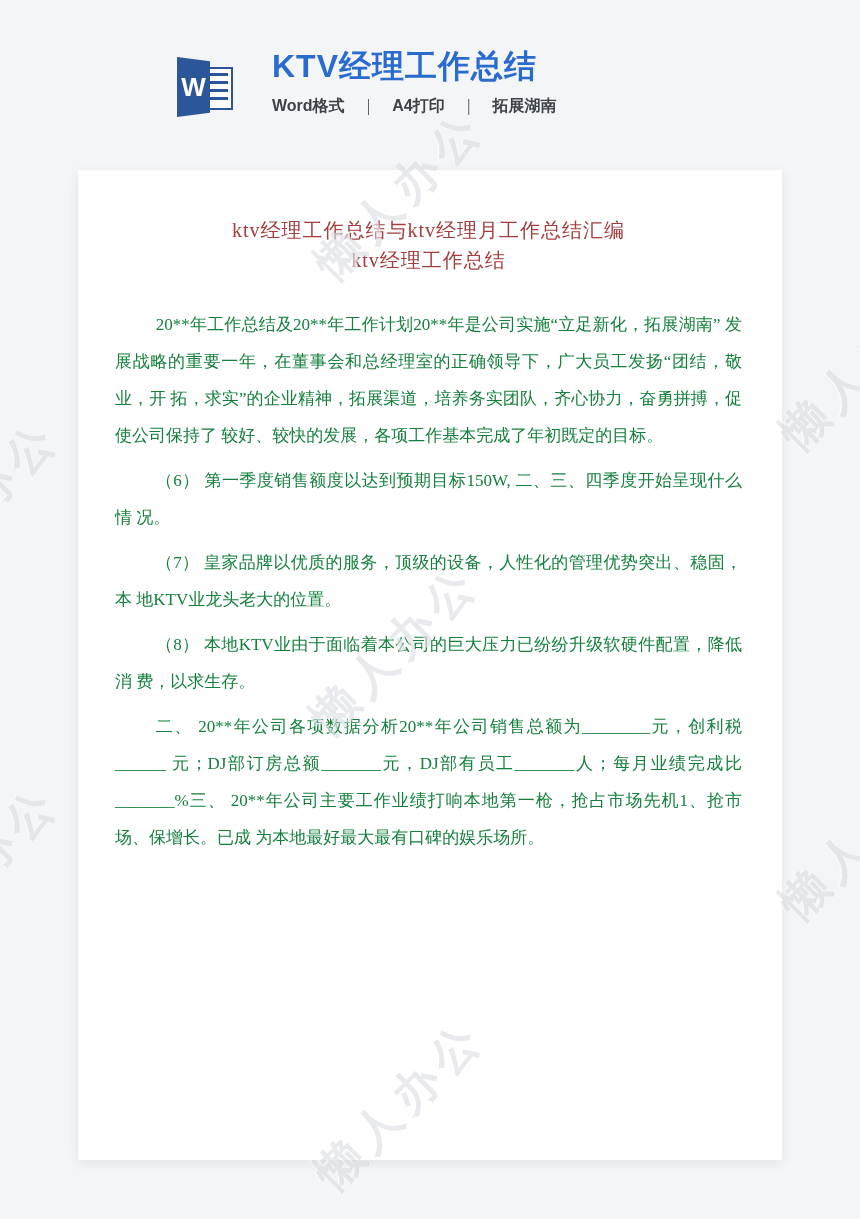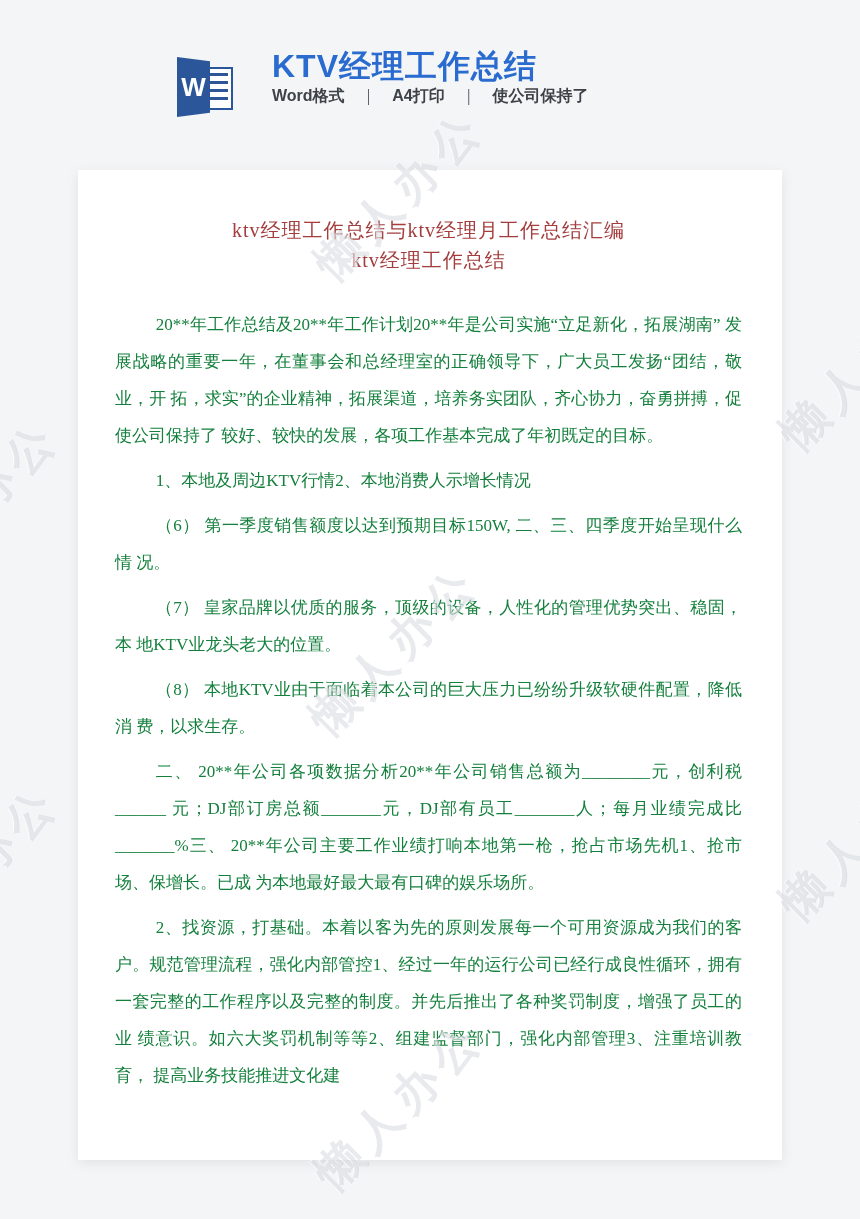--- a/index.html
+++ b/index.html
@@ -33,21 +33,21 @@
     display:flex; align-items:center; justify-content:center;
     color:#fff; font-weight:bold; font-size:26px;
   }
 
   .header-text { position:absolute; left:272px; top:46px; }
   .header-title {
     font-size:32px; font-weight:bold; color:#2a6bcf; letter-spacing:1px;
     line-height:40px; white-space:nowrap;
   }
   .header-sub {
-    margin-top:0; font-size:16px; font-weight:bold; color:#3d4248;
+    margin-top:10px; font-size:16px; font-weight:bold; color:#3d4248;
     display:flex; align-items:flex-start; white-space:nowrap;
   }
   .header-sub .sep { color:#5a6068; margin:0 16px; font-weight:normal; }
 
   
   .page {
     position:absolute; left:78px; top:170px; width:704px; height:990px;
     background:#ffffff;
     box-shadow:0 3px 12px rgba(0,0,0,0.08);
     padding:45px 40px 0 37px;
@@ -87,38 +87,36 @@
         </div>
       <div class="cover">W</div>
     </div>
     <div class="header-text">
       <div class="header-title">KTV经理工作总结</div>
       <div class="header-sub">
         <span>Word格式</span>
         <span class="sep">｜</span>
         <span>A4打印</span>
         <span class="sep">｜</span>
-        <span>使公司保持了</span>
+        <span>拓展湖南</span>
       </div>
     </div>
   </div>
 
   <div class="page">
     <div class="doc-title">
       <div>ktv经理工作总结与ktv经理月工作总结汇编</div>
       <div>ktv经理工作总结</div>
     </div>
     <div class="doc-body">
       <p>20**年工作总结及20**年工作计划20**年是公司实施“立足新化，拓展湖南” 发展战略的重要一年，在董事会和总经理室的正确领导下，广大员工发扬“团结，敬 业，开 拓，求实”的企业精神，拓展渠道，培养务实团队，齐心协力，奋勇拼搏，促 使公司保持了 较好、较快的发展，各项工作基本完成了年初既定的目标。</p>
-      <p>1、本地及周边KTV行情2、本地消费人示增长情况</p>
       <p>（6） 第一季度销售额度以达到预期目标150W, 二、三、四季度开始呈现什么情 况。</p>
       <p>（7） 皇家品牌以优质的服务，顶级的设备，人性化的管理优势突出、稳固，本 地KTV业龙头老大的位置。</p>
       <p>（8） 本地KTV业由于面临着本公司的巨大压力已纷纷升级软硬件配置，降低消 费，以求生存。</p>
       <p>二、 20**年公司各项数据分析20**年公司销售总额为________元，创利税______ 元；DJ部订房总额_______元，DJ部有员工_______人；每月业绩完成比_______%三、 20**年公司主要工作业绩打响本地第一枪，抢占市场先机1、抢市场、保增长。已成 为本地最好最大最有口碑的娱乐场所。</p>
-      <p>2、找资源，打基础。本着以客为先的原则发展每一个可用资源成为我们的客 户。规范管理流程，强化内部管控1、经过一年的运行公司已经行成良性循环，拥有 一套完整的工作程序以及完整的制度。并先后推出了各种奖罚制度，增强了员工的业 绩意识。如六大奖罚机制等等2、组建监督部门，强化内部管理3、注重培训教育， 提高业务技能推进文化建</p>
     </div>
   </div>
 
   <div class="wm" style="left:400px; top:195px;">懒人办公</div>
   <div class="wm" style="left:-25px; top:505px;">懒人办公</div>
   <div class="wm" style="left:865px; top:365px;">懒人办公</div>
   <div class="wm" style="left:395px; top:650px;">懒人办公</div>
   <div class="wm" style="left:-25px; top:870px;">懒人办公</div>
   <div class="wm" style="left:865px; top:835px;">懒人办公</div>
   <div class="wm" style="left:400px; top:1105px;">懒人办公</div>

